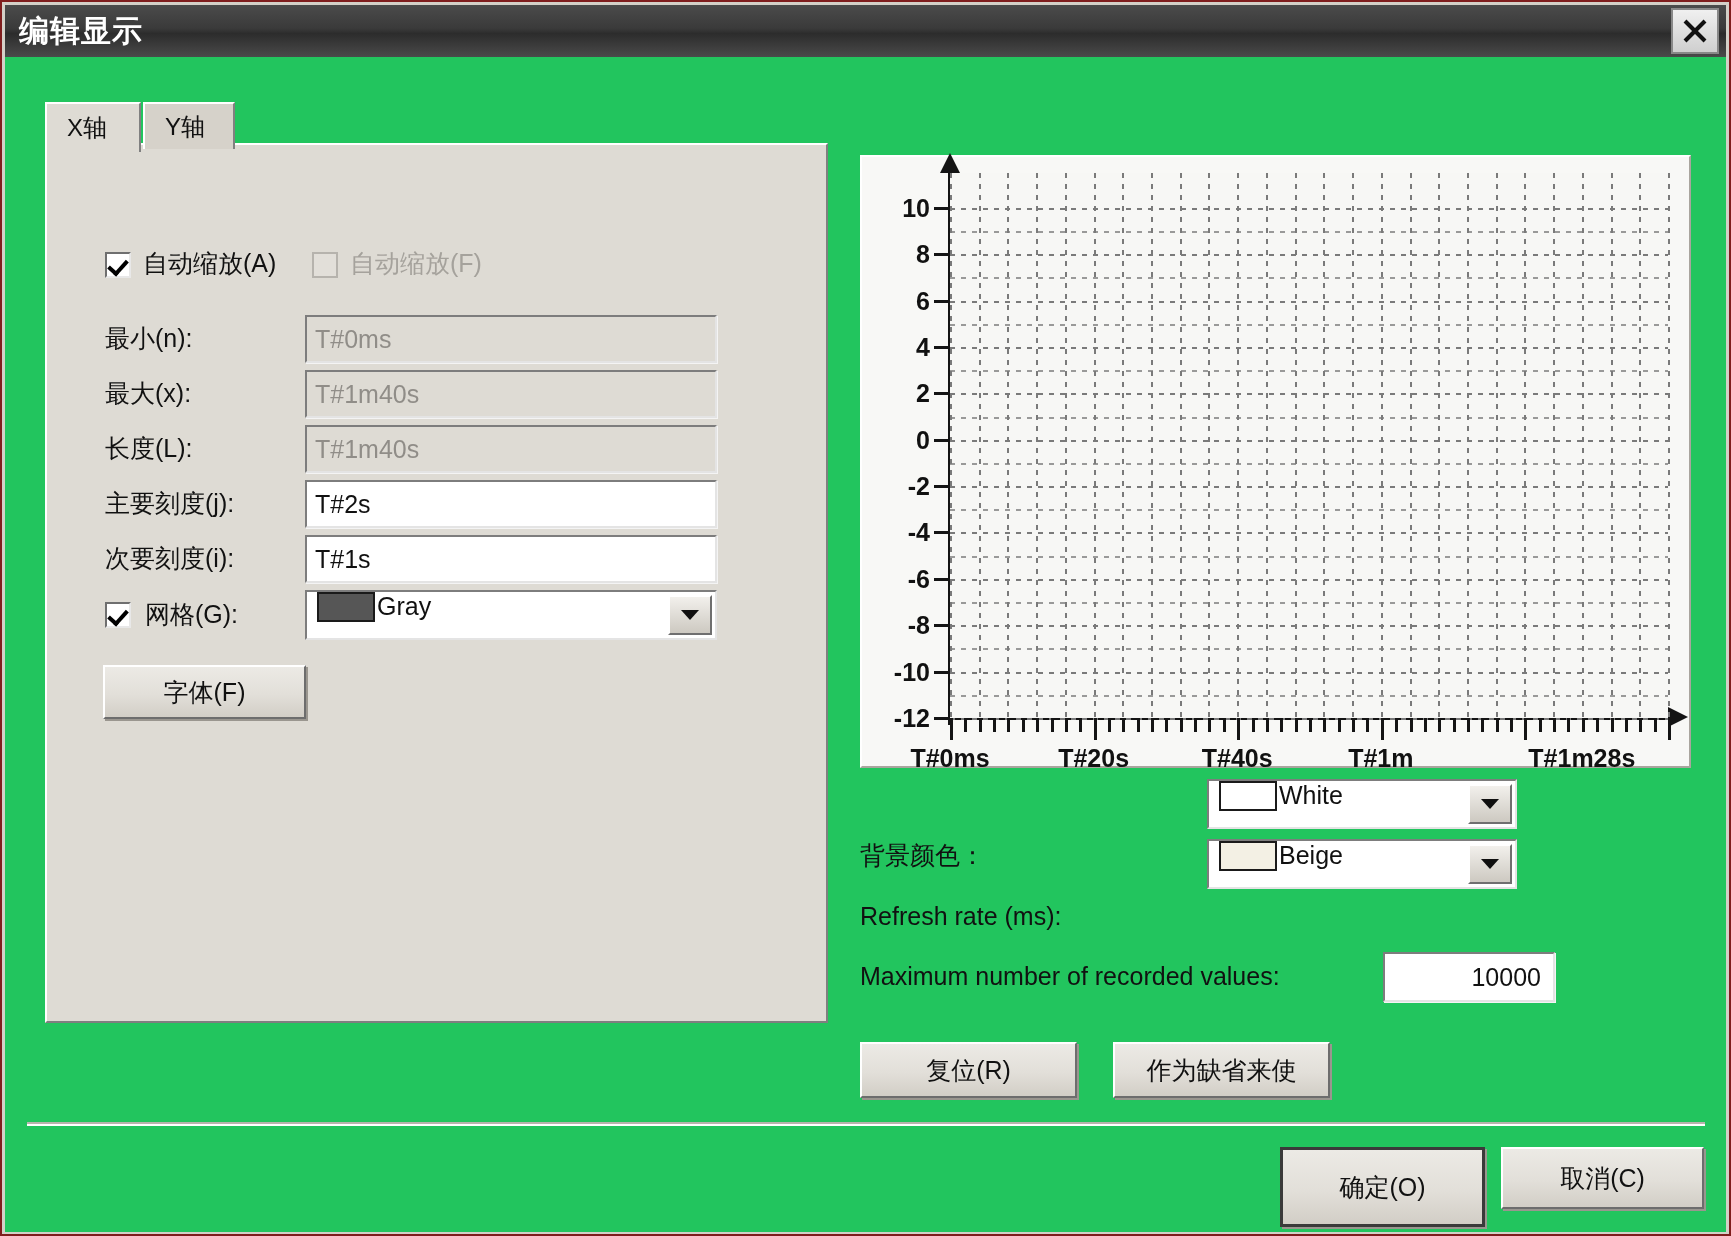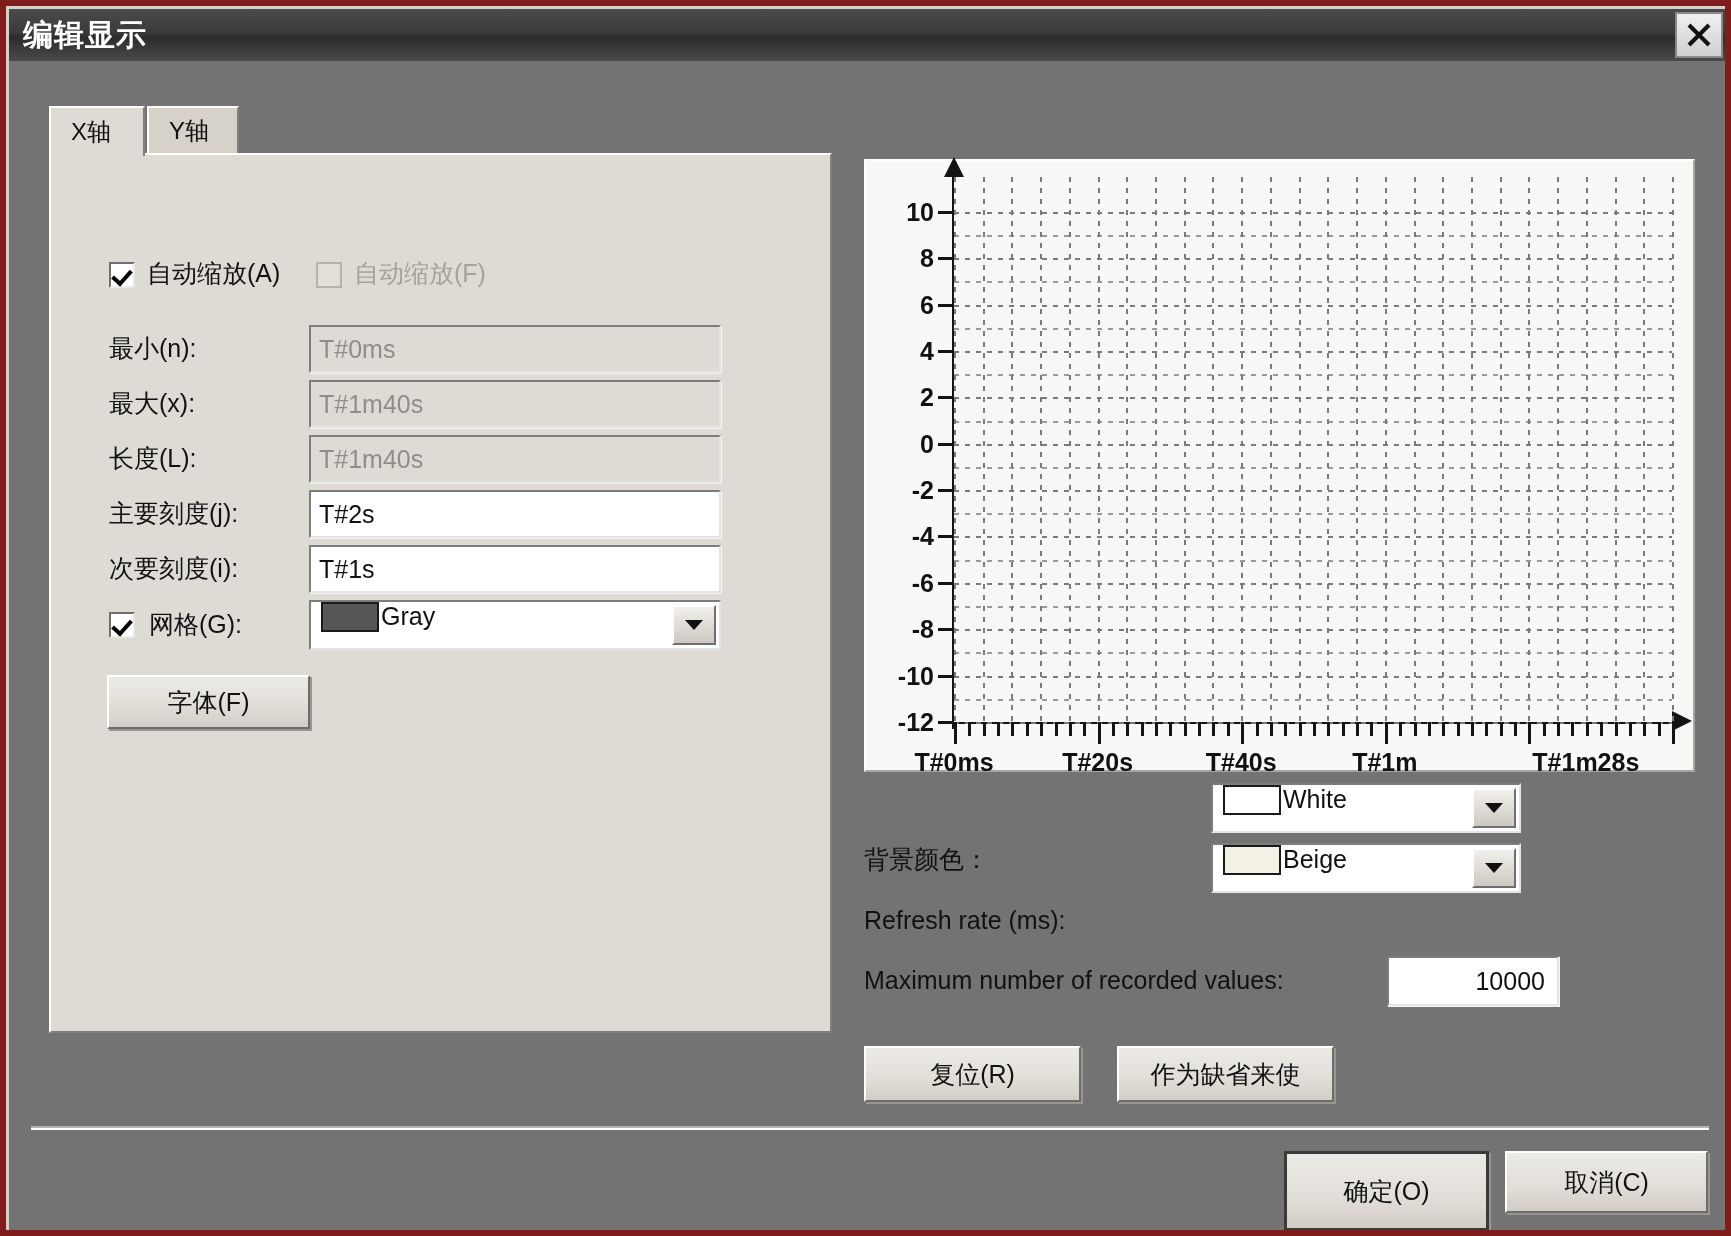--- a/index.html
+++ b/index.html
@@ -9,21 +9,21 @@
   }
   body {
     font-family: "Liberation Sans", "DejaVu Sans", sans-serif;
   }
   .dialog {
     position: relative;
     width: 1731px;
     height: 1236px;
     box-sizing: border-box;
     background: #d4d0c8;
-    border: 6px solid #7f1d1d;
+    border: 2px solid #7f1d1d;
     overflow: hidden;
   }
   
   .titlebar {
     position: absolute;
     left: 3px; top: 3px;
     width: 1721px;
     height: 52px;
     background: linear-gradient(to bottom, #4b4b4b 0%, #3a3a3a 45%, #2c2c2c 55%, #4a4a4a 100%);
     display: flex;
@@ -47,21 +47,21 @@
     cursor: pointer;
   }
   .close-btn svg { display:block; }
 
   
   .content {
     position: absolute;
     left: 3px; top: 55px;
     width: 1721px;
     height: 1175px;
-    background: #737373;
+    background: #22c55e;
   }
 
   
   .tabstrip {
     position: absolute;
     left: 40px;
     top: 45px;
     height: 48px;
   }
   .tab {
@@ -81,21 +81,21 @@
     cursor: pointer;
     white-space: nowrap;
   }
   .tab.tab-x { left: 0; width: 96px; z-index: 3; height: 50px; }
   .tab.tab-y { left: 98px; width: 92px; z-index: 2; background:#d6d2ca; }
 
   
   .panel {
     position: absolute;
     left: 40px;
-    top: 92px;
+    top: 86px;
     width: 783px;
     height: 880px;
     box-sizing: border-box;
     background: #dedbd4;
     border: 2px solid #ffffff;
     border-right-color: #7f7f7f;
     border-bottom-color: #7f7f7f;
   }
 
   .row { position: absolute; display: flex; align-items: center; }

